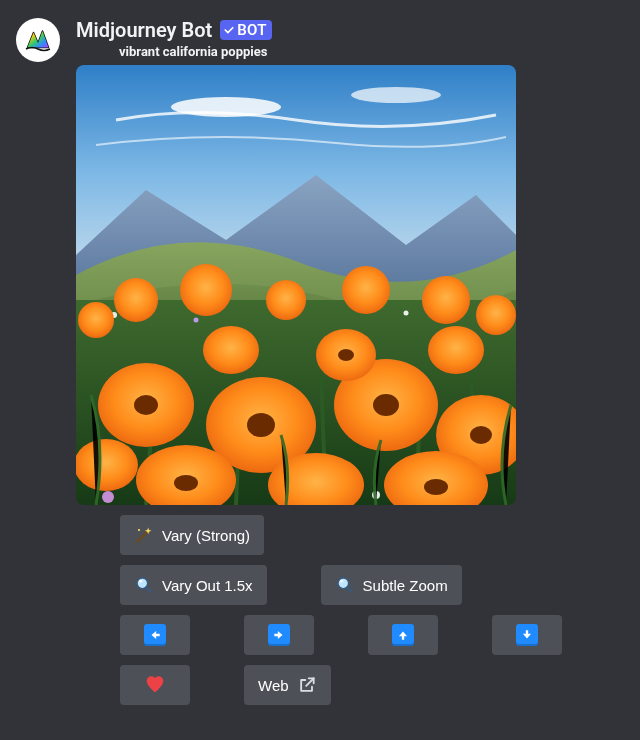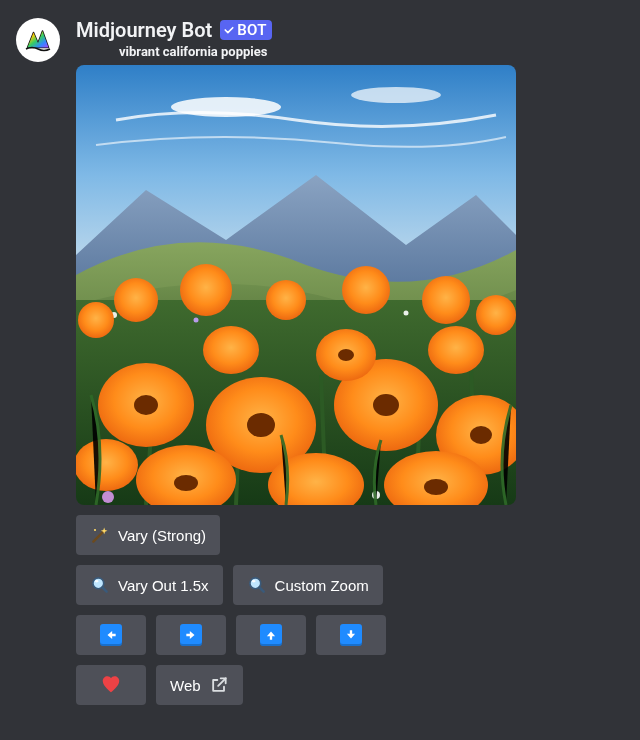--- a/index.html
+++ b/index.html
@@ -77,20 +77,21 @@
     border: none;
     border-radius: 4px;
     padding: 0 14px;
     height: 40px;
     font-size: 15px;
     font-weight: 500;
     display: inline-flex;
     align-items: center;
     gap: 8px;
     cursor: pointer;
+    margin-left: 44px;
   }
   .btn.arrow { width: 70px; justify-content: center; padding: 0; }
   .icon-slot { display: inline-flex; align-items: center; justify-content: center; }
   .icon-slot svg { width: 20px; height: 20px; }
   .arrow-box {
     width: 22px;
     height: 22px;
     background: #1f8bff;
     border-radius: 3px;
     display: inline-flex;
@@ -265,21 +266,21 @@
           <span>Vary Out 1.5x</span>
         </button>
         <button class="btn">
           <span class="icon-slot">
             <svg viewBox="0 0 24 24">
                 <circle cx="10" cy="10" r="6.5" fill="#bfe6ff" stroke="#3a5a7a" stroke-width="2"></circle>
                 <line x1="15" y1="15" x2="20" y2="20" stroke="#3a5a7a" stroke-width="3" stroke-linecap="round"></line>
                 <ellipse cx="8" cy="7.5" rx="2.2" ry="1.4" fill="#ffffff" opacity="0.9"></ellipse>
               </svg>
           </span>
-          <span>Custom Zoom</span>
+          <span>Subtle Zoom</span>
         </button>
       </div>
 
       <div class="button-row">
         <button class="btn arrow">
           <span class="arrow-box">
             <svg viewBox="0 0 24 24">
                 <path d="M14 5 L6 12 L14 19 L14 14 L20 14 L20 10 L14 10 Z" fill="#ffffff"></path>
               </svg>
           </span>

